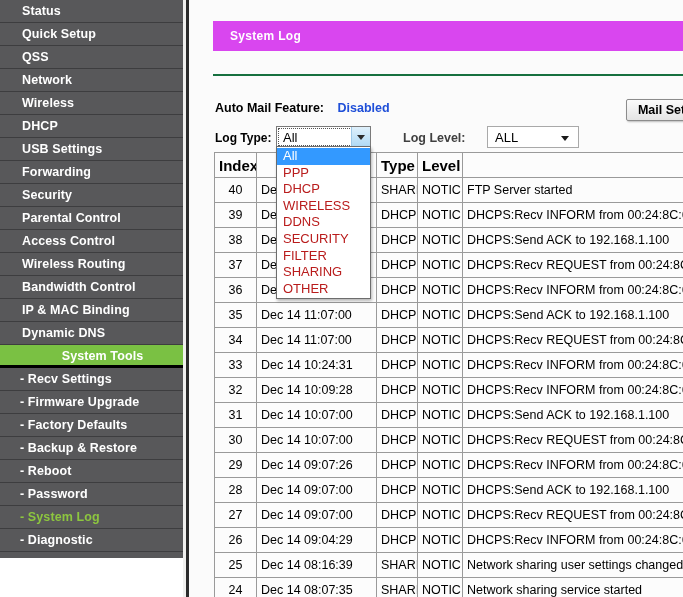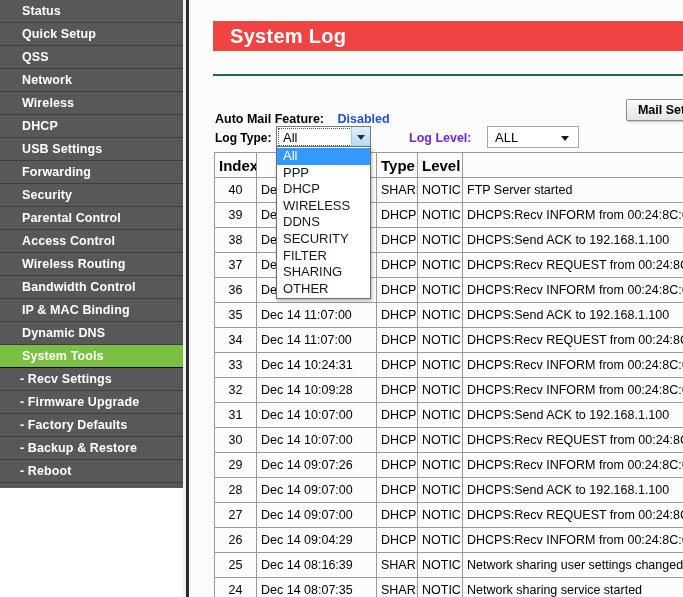--- a/index.html
+++ b/index.html
@@ -19,21 +19,21 @@
     height: 597px;
     overflow: hidden;
   }
 
   
   .sidebar {
     position: absolute;
     left: 0;
     top: 0;
     width: 183px;
-    height: 488px;
+    height: 558px;
     background: #58585a;
     overflow: hidden;
   }
   .nav-item {
     position: relative;
     height: 23px;
     line-height: 23px;
     background: #58585a;
     border-bottom: 1px solid #3d3d3f;
     color: #ffffff;
@@ -44,21 +44,22 @@
     box-sizing: border-box;
     letter-spacing: 0.1px;
   }
   .nav-item.sub {
     padding-left: 20px;
     font-size: 12.5px;
   }
   .nav-item.active-parent {
     background: #7ac143;
     color: #ffffff;
-    border-bottom: 1px solid #000000;
+    border-bottom: 3px solid #000000;
+    text-align: center;
   }
   .nav-item.active-sub {
     color: #8dc63f;
   }
 
   
   .gutter {
     position: absolute;
     left: 183px;
     top: 0;
@@ -85,43 +86,43 @@
     background: #fbfbfb;
     overflow: hidden;
   }
 
   .page-banner {
     position: absolute;
     left: 24px;
     top: 21px;
     width: 470px;
     height: 30px;
-    background: #ef4444;
+    background: #d946ef;
     color: #ffffff;
-    font-size: 20px;
+    font-size: 12px;
     font-weight: bold;
     line-height: 30px;
     padding-left: 17px;
     box-sizing: border-box;
     letter-spacing: 0.3px;
   }
 
   .green-rule {
     position: absolute;
     left: 24px;
     top: 74px;
     width: 470px;
     height: 2px;
     background: #16703f;
   }
 
   .row-automail {
     position: absolute;
     left: 26px;
-    top: 112px;
+    top: 101px;
     font-size: 12.5px;
     font-weight: bold;
     color: #000000;
     white-space: nowrap;
   }
   .row-automail .val {
     color: #1f4fd8;
     font-weight: bold;
     margin-left: 10px;
   }
@@ -193,25 +194,25 @@
     position: absolute;
     left: 5px;
     top: 8px;
     border-left: 4px solid transparent;
     border-right: 4px solid transparent;
     border-top: 5px solid #2a2a2a;
   }
 
   .label-loglevel {
     position: absolute;
-    left: 220px;
+    left: 214px;
     top: 131px;
     font-size: 12.5px;
     font-weight: bold;
-    color: #6d28d9;
+    color: #404040;
   }
   .select-loglevel {
     position: absolute;
     left: 298px;
     top: 126px;
     width: 92px;
     height: 22px;
     border: 1px solid #a9a9a9;
     background: #ffffff;
     box-sizing: border-box;
@@ -244,21 +245,21 @@
     border: 1px solid #6d6d6d;
     box-sizing: border-box;
     z-index: 50;
     box-shadow: 1px 2px 3px rgba(0,0,0,0.28);
     padding: 1px 0 1px 0;
   }
   .dropdown-list .opt {
     height: 16.6px;
     line-height: 16.6px;
     font-size: 13px;
-    color: #0f172a;
+    color: #b91c1c;
     padding-left: 6px;
     white-space: nowrap;
     cursor: pointer;
   }
   .dropdown-list .opt.selected {
     background: #3399ff;
     color: #ffffff;
   }
 
   

